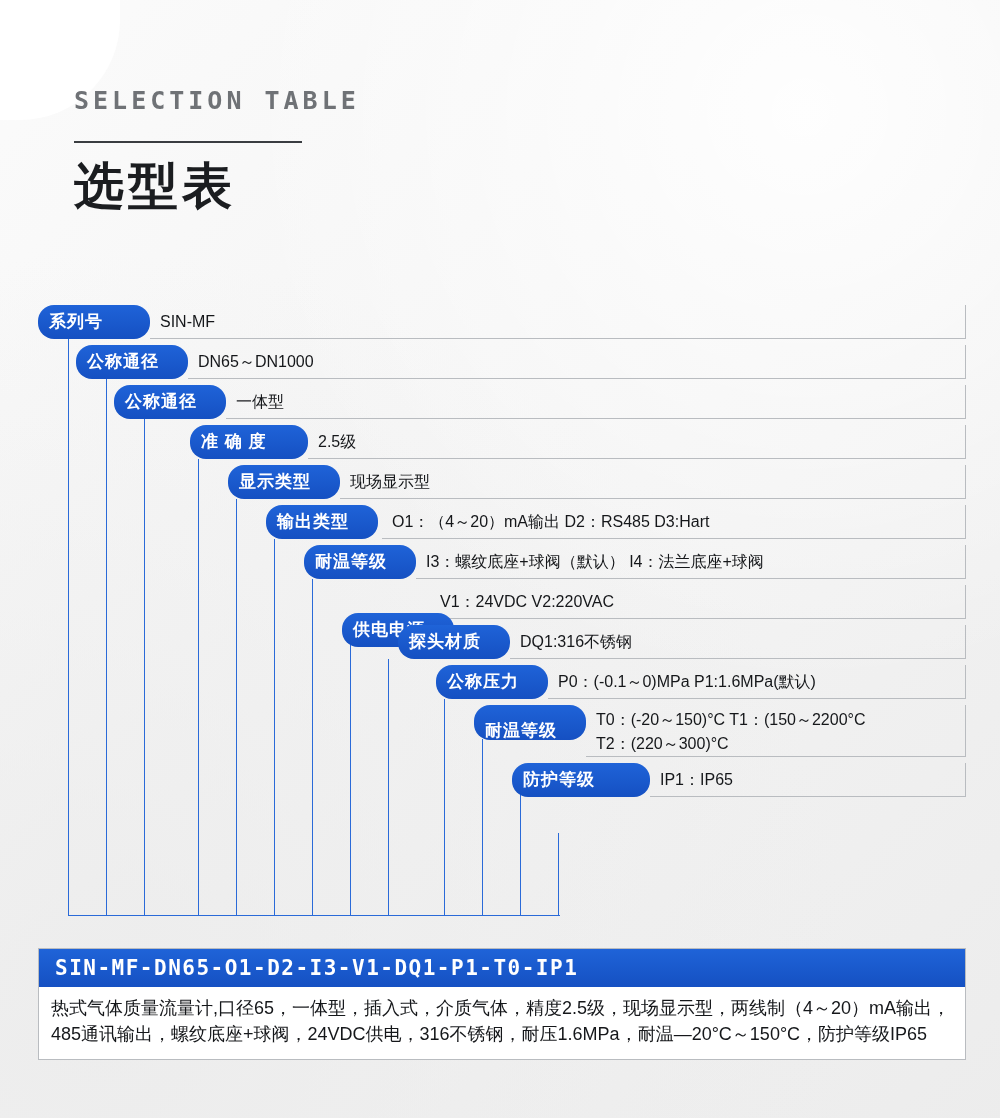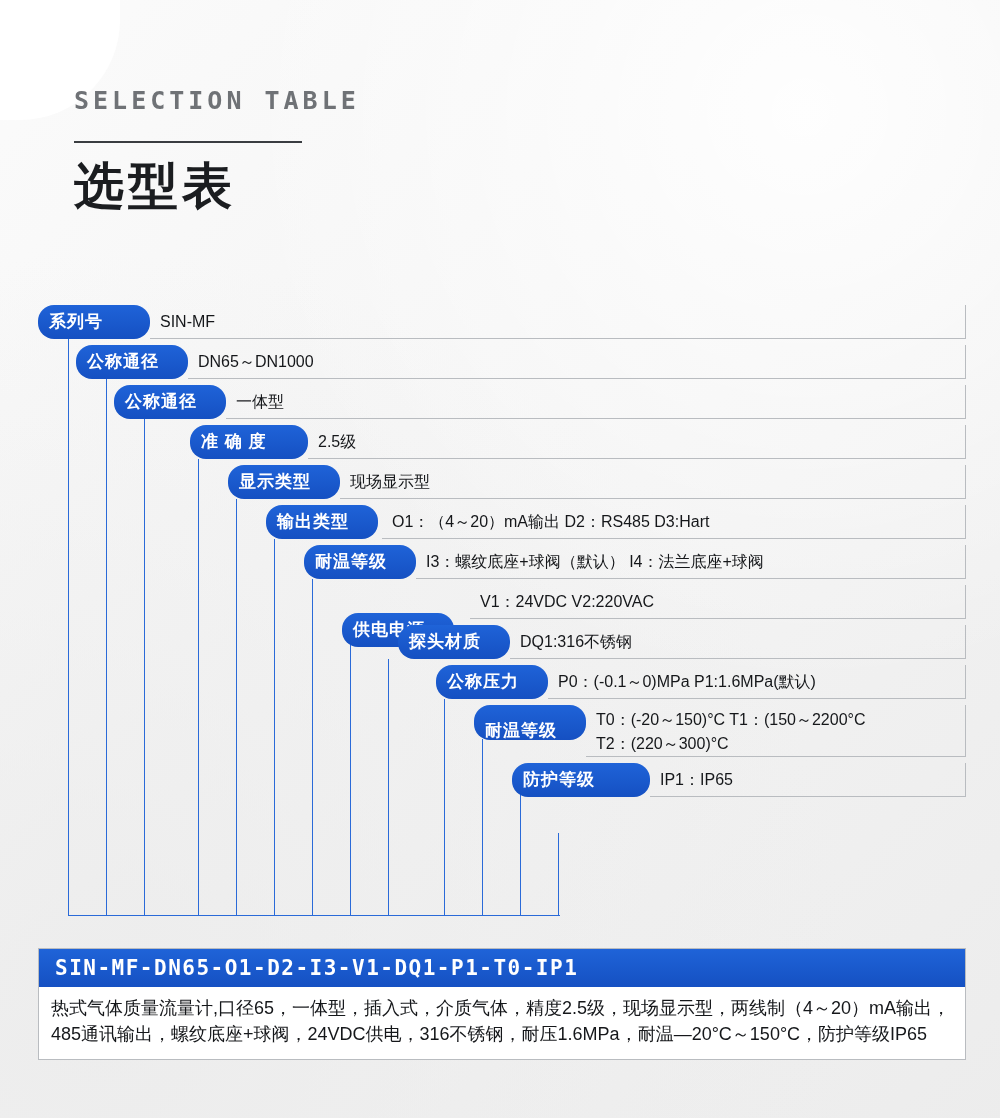--- a/index.html
+++ b/index.html
@@ -232,21 +232,21 @@
       <div class="value" style="left:344px;">O1：（4～20）mA输出 D2：RS485 D3:Hart</div>
     </div>
 
     <div class="row">
       <div class="label" style="left:266px;width:112px;">耐温等级</div>
       <div class="value" style="left:378px;">I3：螺纹底座+球阀（默认） I4：法兰底座+球阀</div>
     </div>
 
     <div class="row">
       <div class="label" style="left:304px;width:112px;margin-top:28px;">供电电源</div>
-      <div class="value" style="left:432px;">V1：24VDC V2:220VAC</div>
+      <div class="value" style="left:392px;">V1：24VDC V2:220VAC</div>
     </div>
 
     <div class="row">
       <div class="label" style="left:360px;width:112px;">探头材质</div>
       <div class="value" style="left:472px;">DQ1:316不锈钢</div>
     </div>
 
     <div class="row">
       <div class="label" style="left:398px;width:112px;">公称压力</div>
       <div class="value" style="left:510px;">P0：(-0.1～0)MPa P1:1.6MPa(默认)</div>

